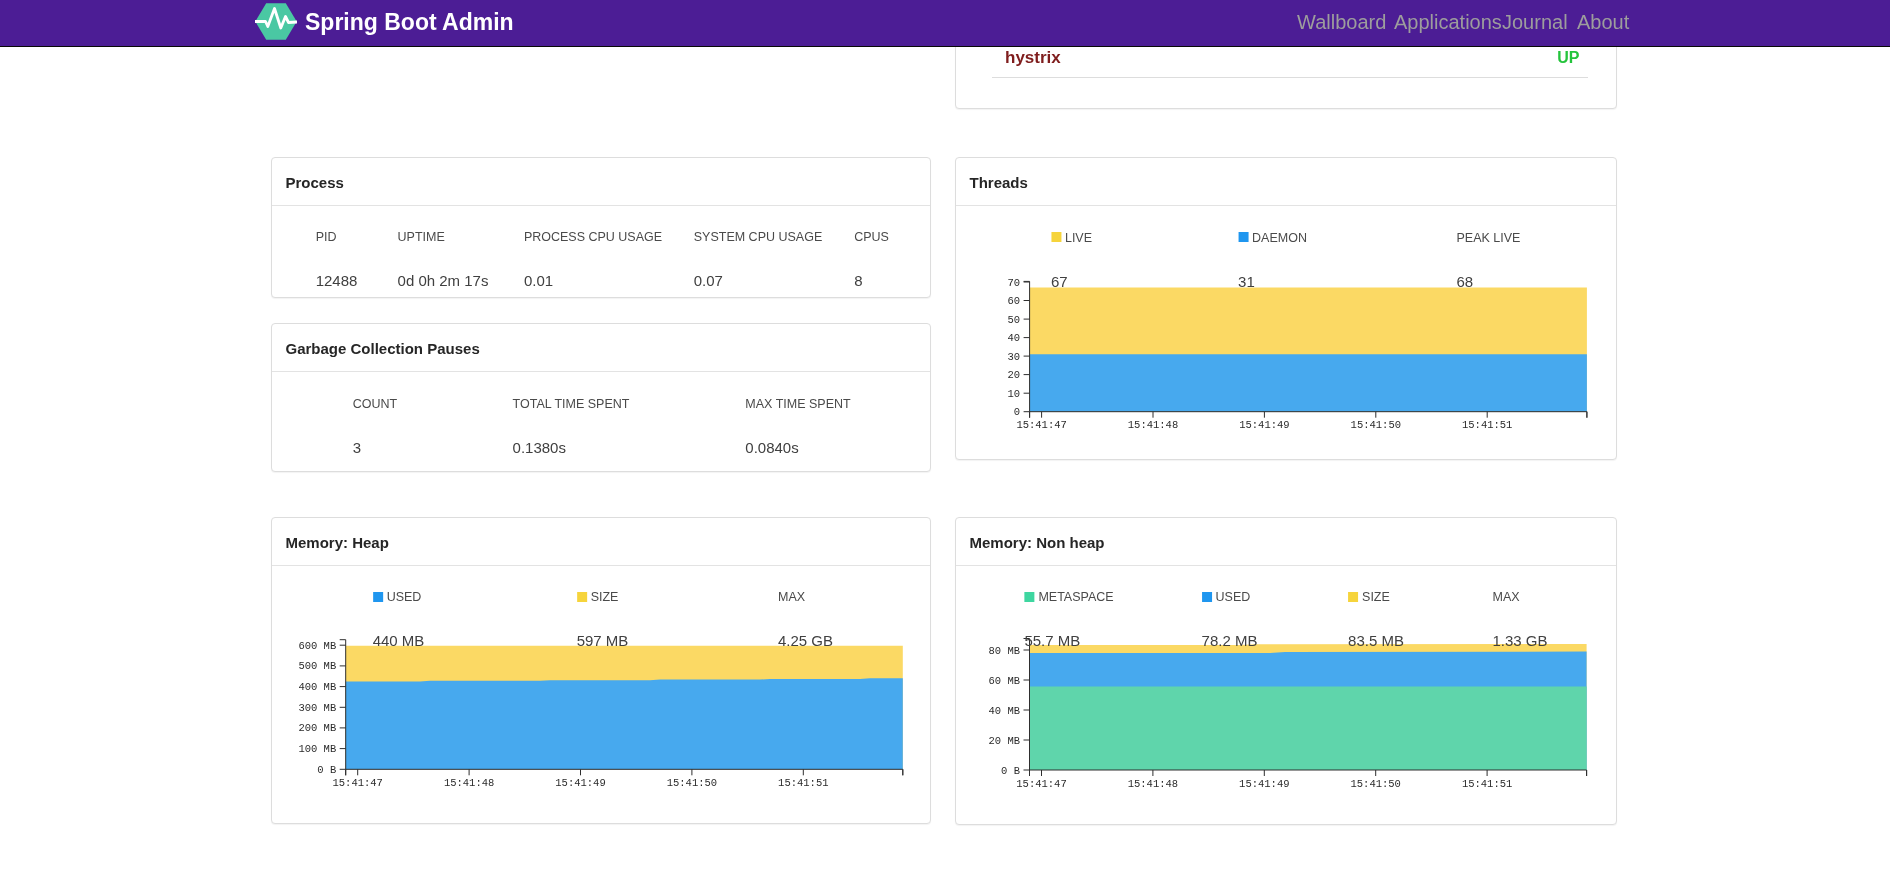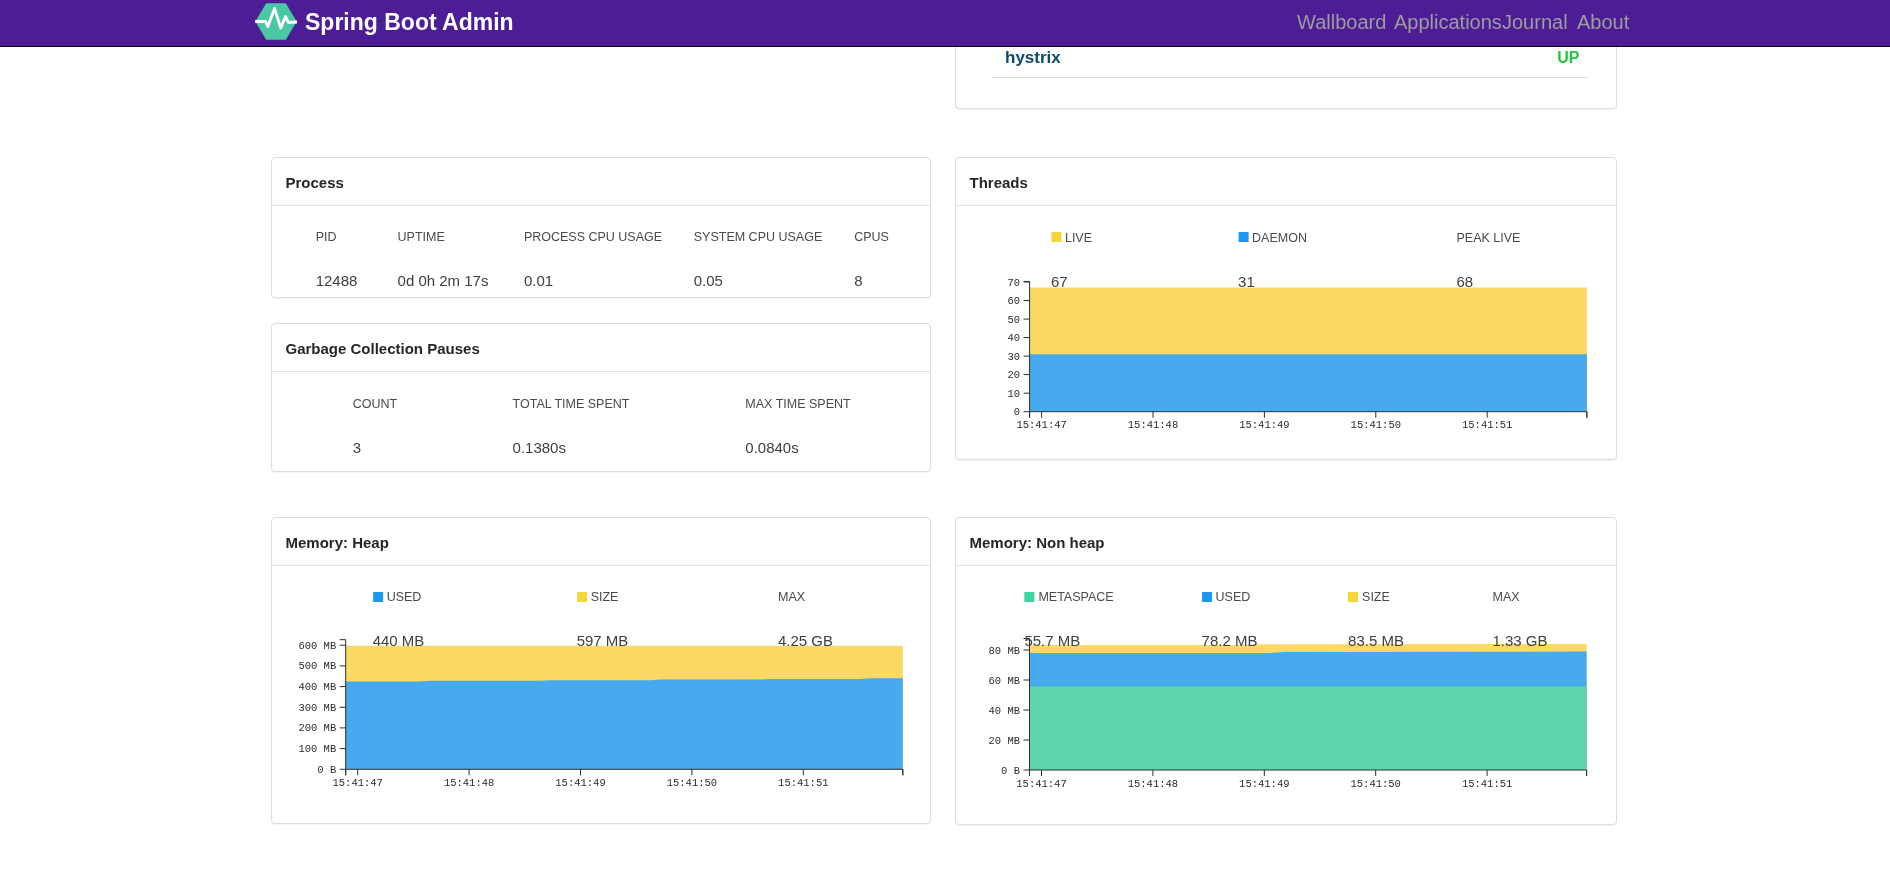--- a/index.html
+++ b/index.html
@@ -16,42 +16,42 @@
   font-weight:bold; color:#262626; border-bottom:1px solid #e3e3e3; }
 .cell { position:absolute; transform:translateX(-50%); white-space:nowrap; z-index:3; }
 .lbl { font-size:12.5px; color:#4a4a4a; height:18px; line-height:18px; }
 .val { font-size:15px; color:#404040; height:25px; line-height:25px; margin-top:22px; }
 .sq { display:inline-block; width:10px; height:10px; margin-right:4px; vertical-align:-0.5px; }
 .chart { position:absolute; z-index:2; }
 .chart .tick { font-family:"Liberation Mono", monospace; font-size:10.5px; fill:#2b2b2b; }
 </style></head>
 <body>
 <div class="panel" style="left:955px;top:40px;width:661.5px;height:69px">
-<div style="position:absolute;left:49px;top:8px;height:18px;line-height:18px;font-size:17px;font-weight:bold;color:#0c4a6e">hystrix</div>
+<div style="position:absolute;left:49px;top:8px;height:18px;line-height:18px;font-size:17px;font-weight:bold;color:#7f1d1d">hystrix</div>
 <div style="position:absolute;right:36px;top:8px;height:17px;line-height:17px;font-size:16px;font-weight:bold;color:#24c43c">UP</div>
 <div style="position:absolute;left:36px;right:28px;top:36px;border-top:1px solid #ddd"></div>
 </div>
 <div class="panel" style="left:271px;top:156.5px;width:659.5px;height:141.5px">
     <div class="phead">Process</div>
   </div>
 <div class="cell" style="left:336.5px;top:228.0px">
     <div class="lbl">PID</div>
     <div class="val">12488</div>
   </div>
 <div class="cell" style="left:443px;top:228.0px">
     <div class="lbl">UPTIME</div>
     <div class="val">0d 0h 2m 17s</div>
   </div>
 <div class="cell" style="left:593px;top:228.0px">
     <div class="lbl">PROCESS CPU USAGE</div>
     <div class="val">0.01</div>
   </div>
 <div class="cell" style="left:758px;top:228.0px">
     <div class="lbl">SYSTEM CPU USAGE</div>
-    <div class="val">0.05</div>
+    <div class="val">0.07</div>
   </div>
 <div class="cell" style="left:871.5px;top:228.0px">
     <div class="lbl">CPUS</div>
     <div class="val">8</div>
   </div>
 <div class="panel" style="left:271px;top:323px;width:659.5px;height:149px">
     <div class="phead">Garbage Collection Pauses</div>
   </div>
 <div class="cell" style="left:375px;top:394.5px">
     <div class="lbl">COUNT</div>

